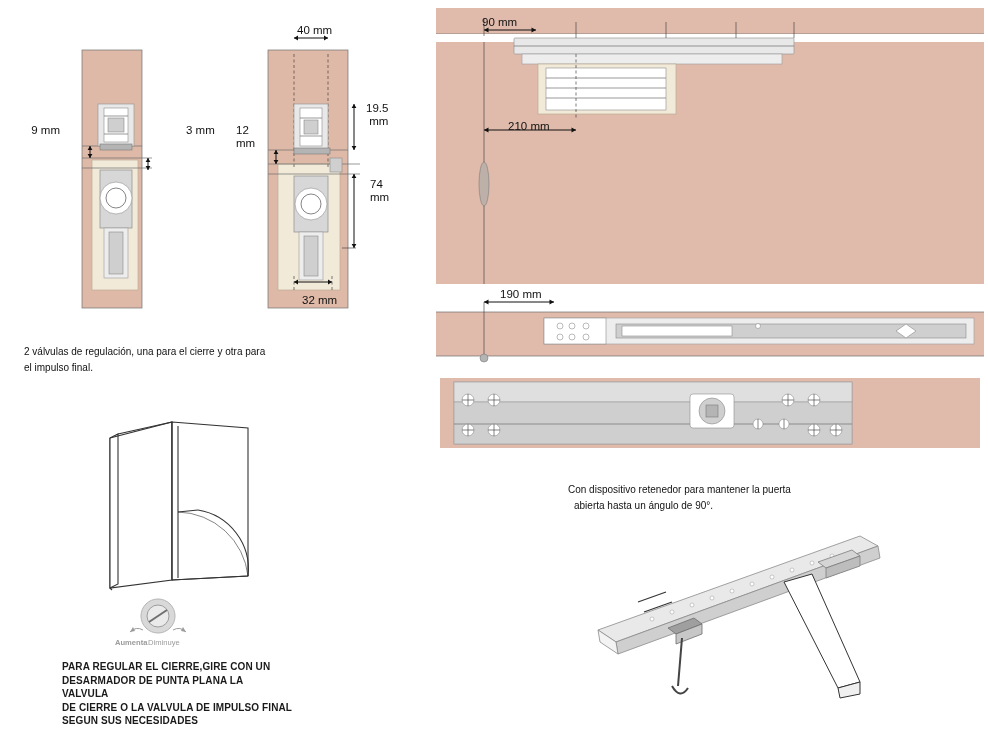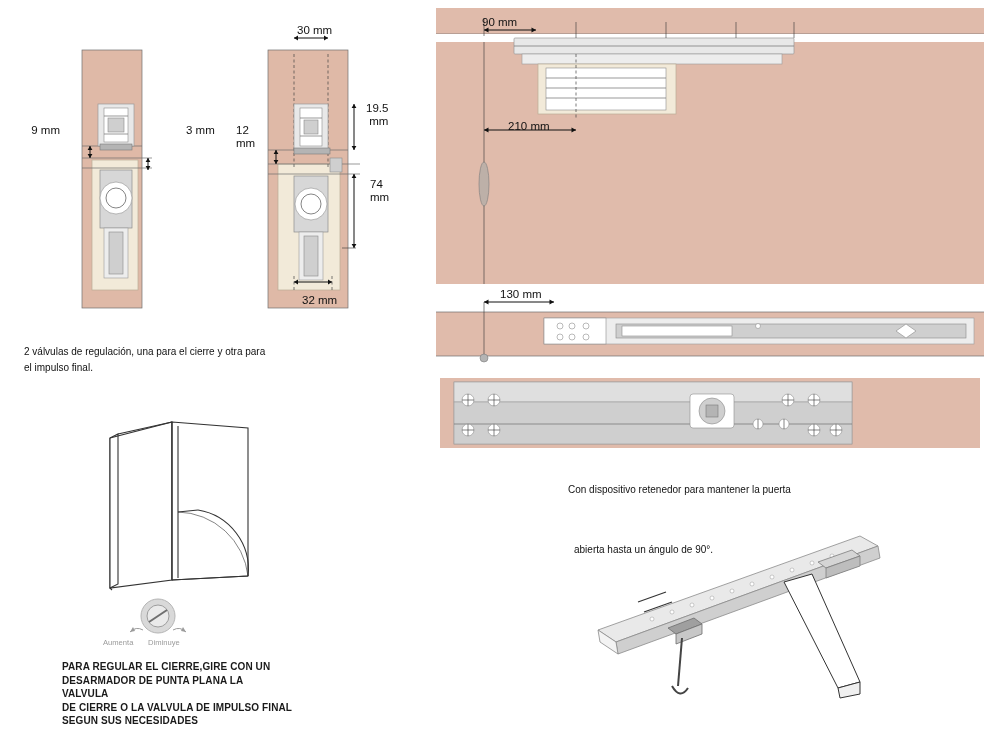--- a/index.html
+++ b/index.html
@@ -111,21 +111,21 @@
     <path d="M104 230 l-2.4 -4 h4.8 z" fill="#111"></path>
     <line class="thin" x1="92" y1="230" x2="106" y2="230"></line>
 
     <line class="arrow" x1="44" y1="264" x2="82" y2="264"></line>
     <path d="M44 264 l4 -2.4 v4.8 z" fill="#111"></path>
     <path d="M82 264 l-4 -2.4 v4.8 z" fill="#111"></path>
     <line class="ltd" x1="44" y1="272" x2="44" y2="258"></line>
     <line class="ltd" x1="82" y1="272" x2="82" y2="258"></line>
   </svg>
 </div>
-<div class="abs dim" style="left:297px;top:24px;">30 mm</div>
+<div class="abs dim" style="left:297px;top:24px;">40 mm</div>
 <div class="abs dim" style="left:366px;top:102px;white-space:pre;text-align:right;">19.5
 mm</div>
 <div class="abs dim" style="left:236px;top:124px;white-space:pre;">12
 mm</div>
 <div class="abs dim" style="left:370px;top:178px;white-space:pre;">74
 mm</div>
 <div class="abs dim" style="left:302px;top:294px;">32 mm</div>
 
 <div class="abs" style="left:436px;top:8px;">
   <svg width="548" height="282" viewBox="0 0 548 282">
@@ -188,21 +188,21 @@
     <path d="M470 24 l10 7 l-10 7 l-10 -7 z" fill="#ffffff" stroke="#8a8a8a" stroke-width=".6"></path>
     <circle class="white" cx="322" cy="26" r="2.5"></circle>
 
     <line class="arrow" x1="48" y1="2" x2="118" y2="2"></line>
     <path d="M48 2 l4.5 -2.6 v5.2 z" fill="#111"></path>
     <path d="M118 2 l-4.5 -2.6 v5.2 z" fill="#111"></path>
     <line class="thin" x1="48" y1="2" x2="48" y2="58"></line>
     <circle cx="48" cy="58" r="4" fill="#b4b4b4" stroke="#7a7a7a" stroke-width=".6"></circle>
   </svg>
 </div>
-<div class="abs dim" style="left:500px;top:288px;">130 mm</div>
+<div class="abs dim" style="left:500px;top:288px;">190 mm</div>
 
 <div class="abs" style="left:440px;top:378px;">
   <svg width="540" height="74" viewBox="0 0 540 74">
     <rect class="wall2" x="0" y="0" width="540" height="70"></rect>
     <rect class="grey-l" x="14" y="4" width="398" height="62"></rect>
     <rect fill="#dfdfdf" stroke="#9b9b9b" stroke-width=".6" x="14" y="4" width="398" height="20"></rect>
     <rect fill="#cfcfcf" stroke="#9b9b9b" stroke-width=".6" x="14" y="24" width="398" height="42"></rect>
     <line class="lt" x1="14" y1="46" x2="412" y2="46"></line>
     <circle class="white" cx="28" cy="22" r="6"></circle>
       <line class="thin" x1="22" y1="22" x2="34" y2="22"></line>
@@ -267,31 +267,31 @@
   <svg width="80" height="46" viewBox="0 0 80 46">
     <circle cx="40" cy="18" r="17" fill="#d9d9d9" stroke="#b5b5b5" stroke-width="1"></circle>
     <circle cx="40" cy="18" r="11" fill="#eaeaea" stroke="#9d9d9d" stroke-width="1"></circle>
     <line x1="31" y1="24" x2="49" y2="12" stroke="#6f6f6f" stroke-width="2"></line>
     <path d="M12 34 q6 -6 13 -2" stroke="#9b9b9b" stroke-width="1" fill="none"></path>
     <path d="M68 34 q-6 -6 -13 -2" stroke="#9b9b9b" stroke-width="1" fill="none"></path>
     <path d="M12 34 l5 -1 l-2 -4 z" fill="#9b9b9b"></path>
     <path d="M68 34 l-5 -1 l2 -4 z" fill="#9b9b9b"></path>
   </svg>
 </div>
-<div class="abs valve-lbl" style="left:103px;top:638px;">Aumenta</div>
+<div class="abs valve-lbl" style="left:115px;top:638px;font-weight:bold;">Aumenta</div>
 <div class="abs valve-lbl" style="left:148px;top:638px;">Diminuye</div>
 
 <div class="abs tiny-caps" style="left:62px;top:660px;width:230px;white-space:pre-line;">PARA REGULAR EL CIERRE,GIRE CON UN
 DESARMADOR DE PUNTA PLANA LA VALVULA
 DE CIERRE O LA VALVULA DE IMPULSO FINAL
 SEGUN SUS NECESIDADES</div>
 
 <div class="abs body-text" style="left:568px;top:482px;width:360px;">
   <div>Con dispositivo retenedor para mantener la puerta</div>
-  <div style="padding-left:6px;margin-top:44px;">abierta hasta un ángulo de 90°.</div>
+  <div style="padding-left:6px;">abierta hasta un ángulo de 90°.</div>
 </div>
 
 <div class="abs" style="left:560px;top:518px;">
   <svg width="400" height="196" viewBox="0 0 400 196">
 
     <polygon fill="#e9e9e9" stroke="#8a8a8a" stroke-width=".8" points="38,112 300,18 318,28 56,124"></polygon>
     <polygon fill="#cfcfcf" stroke="#8a8a8a" stroke-width=".8" points="56,124 318,28 320,40 58,136"></polygon>
     <polygon fill="#f3f3f3" stroke="#8a8a8a" stroke-width=".8" points="38,112 56,124 58,136 40,124"></polygon>
 
     <g fill="#ffffff" stroke="#9a9a9a" stroke-width=".5">

